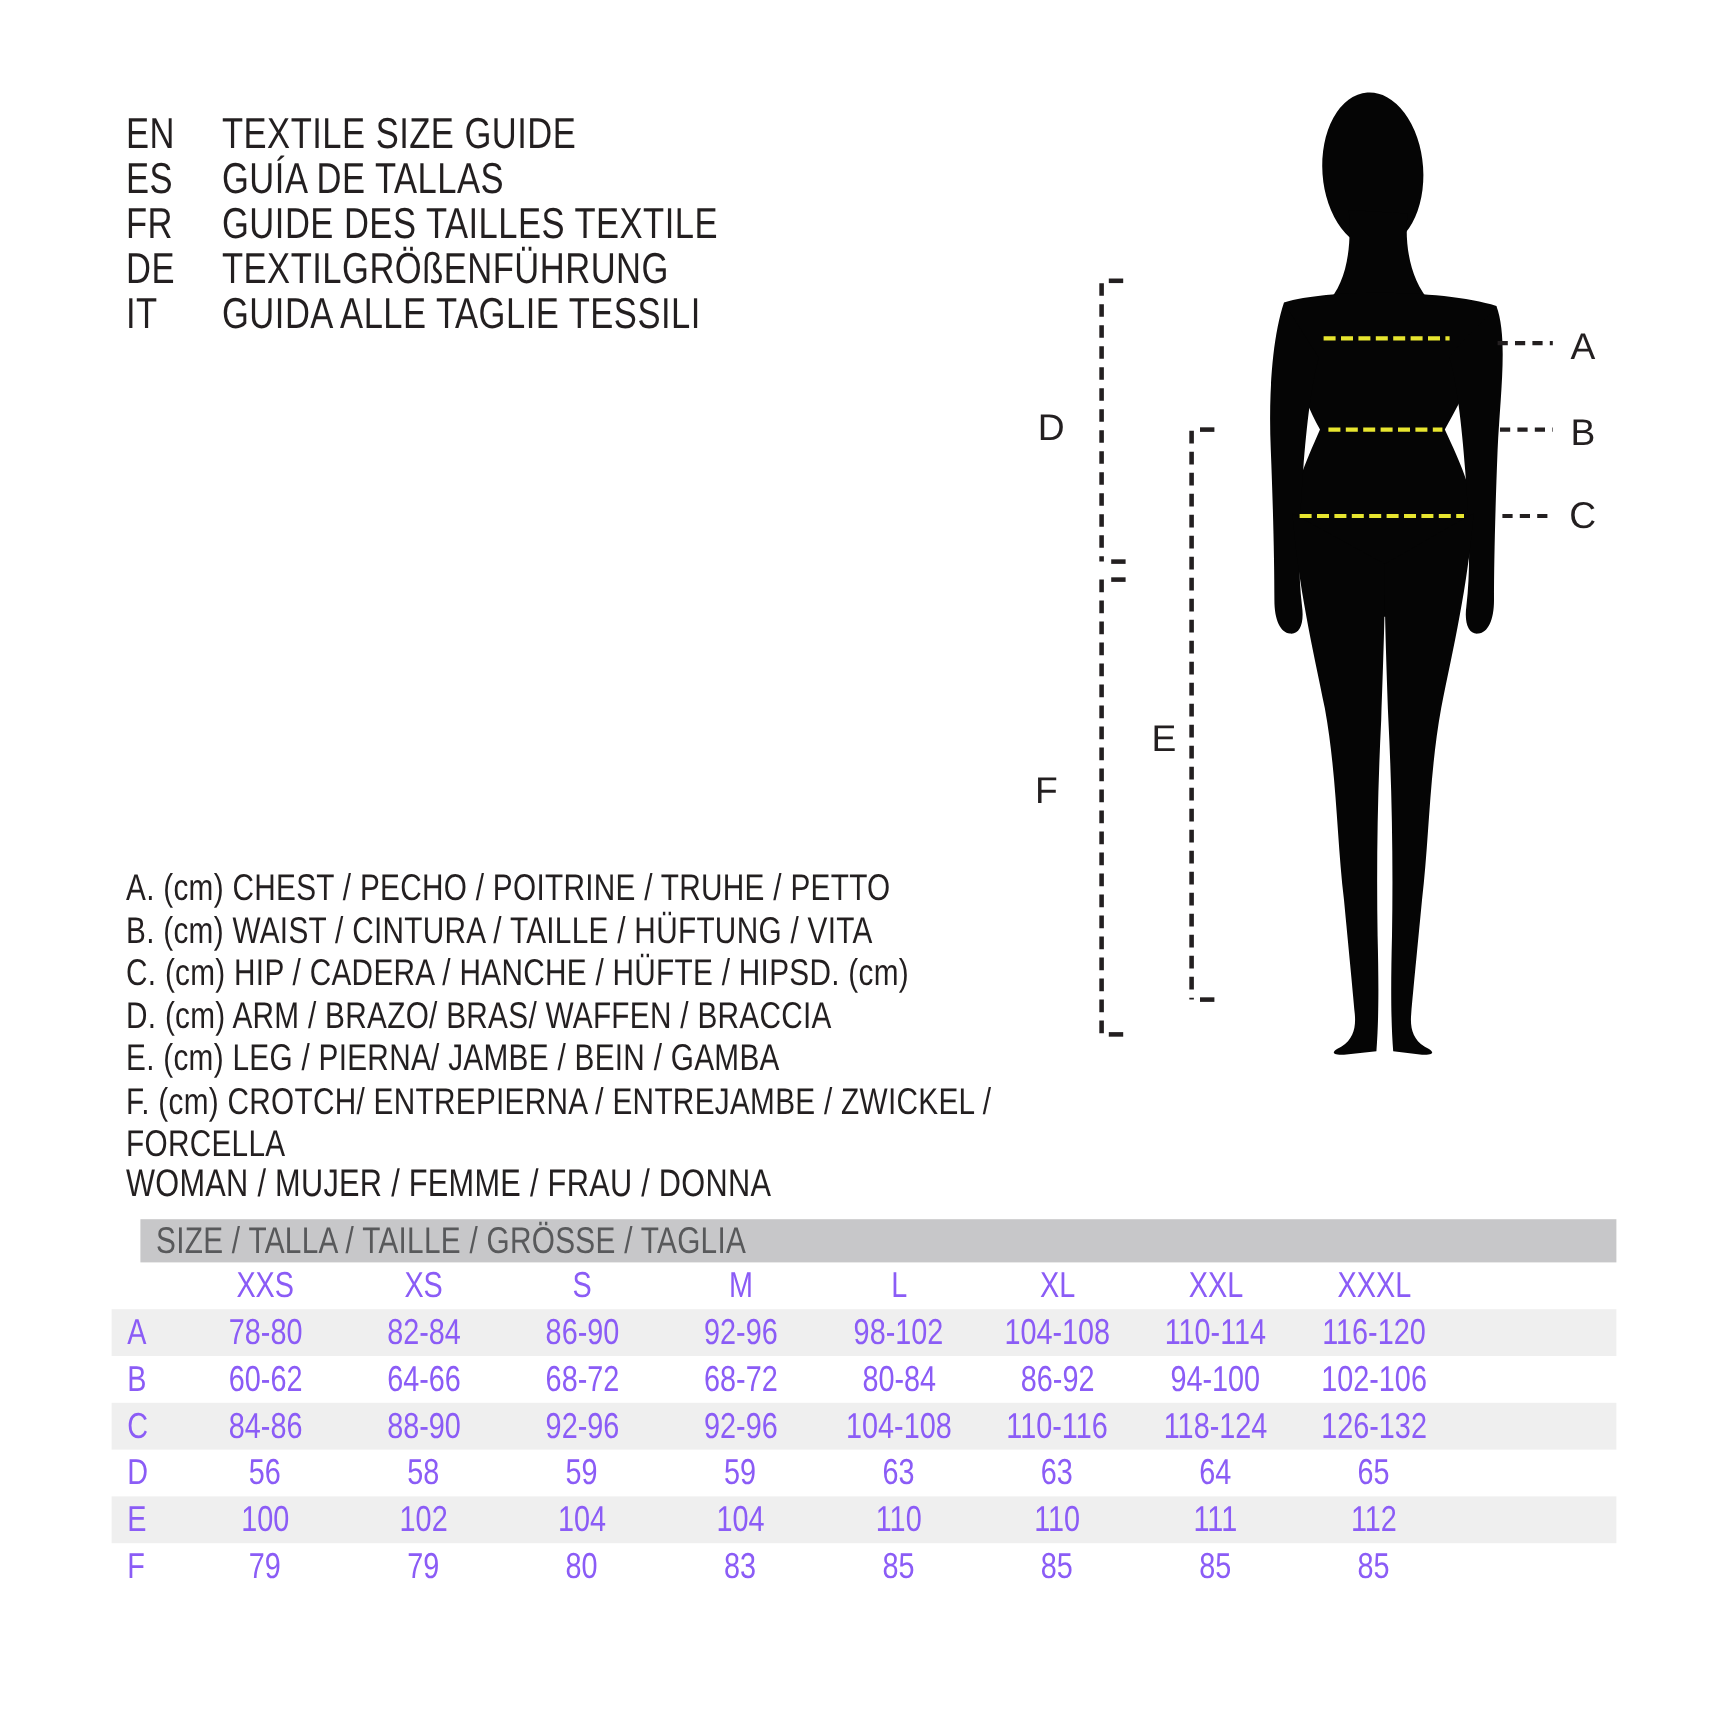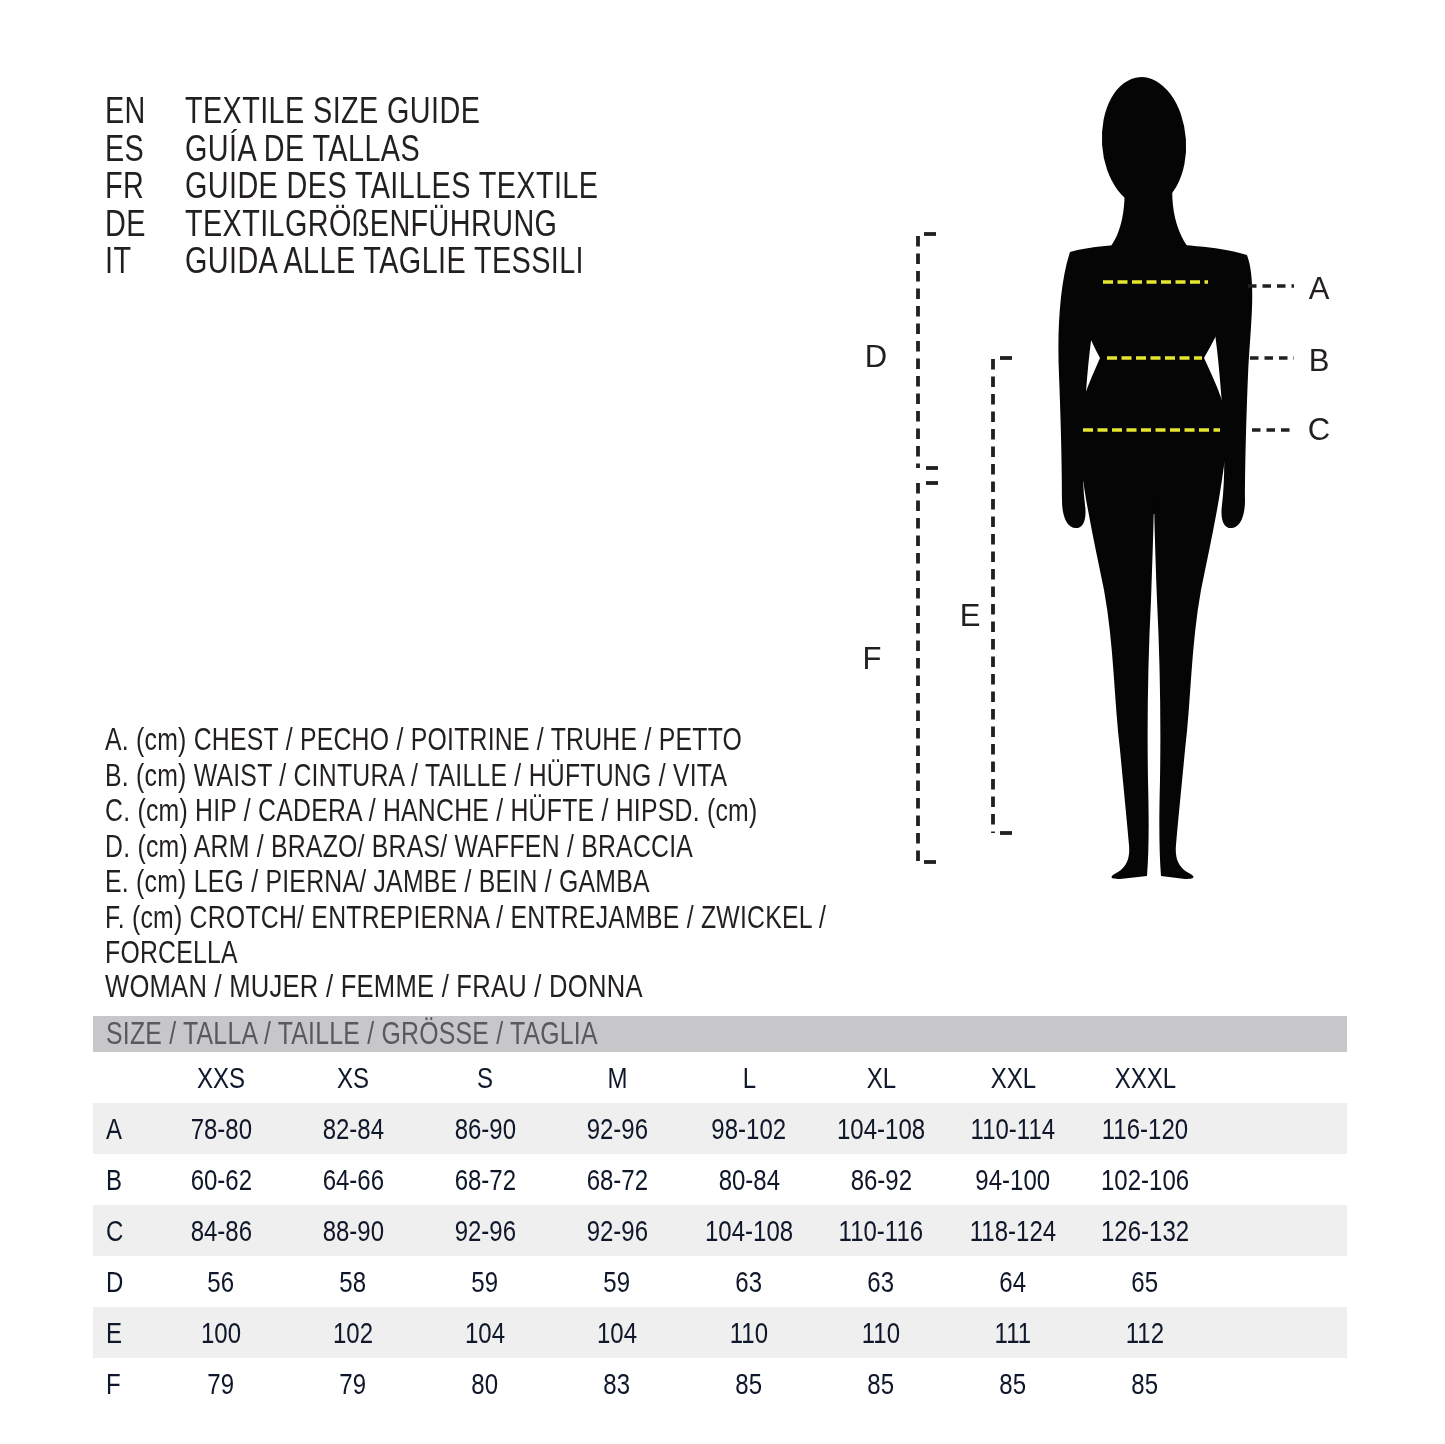--- a/index.html
+++ b/index.html
@@ -33,26 +33,26 @@
   .gender-line {
     position:absolute; left:105px; top:968px; width:800px;
     font-size:32px; line-height:36px; letter-spacing:0.3px;
   }
 
   
   .size-table { position:absolute; left:93px; top:1016px; width:1254px; }
   .thead-bar {
     height:36px; background:#c7c7c9; color:#58595b;
     display:flex; align-items:center; padding-left:13px;
-    font-size:31px; letter-spacing:0.3px;
+    font-size:31px; letter-spacing:0.3px;margin-left:24px;
   }
   .trow {
     display:grid; grid-template-columns:62px repeat(8,132px) 1fr;
-    height:51px; align-items:center;
-    font-size:30px; color:#0f172a;
+    height:39px; align-items:center;
+    font-size:30px; color:#8b5cf6;
   }
   .trow.alt { background:#efefef; }
   .cell { text-align:center; }
   .cell.rowlabel { text-align:left; padding-left:13px; }
 
   
   .figure-layer { position:absolute; left:0; top:0; width:1445px; height:1444px; }
   .figure-layer svg { display:block; }
   .sil { fill:#050505; stroke:none; }
   .dash-black { stroke:#231f20; stroke-width:3.5; stroke-dasharray:8.5 6; fill:none; }

